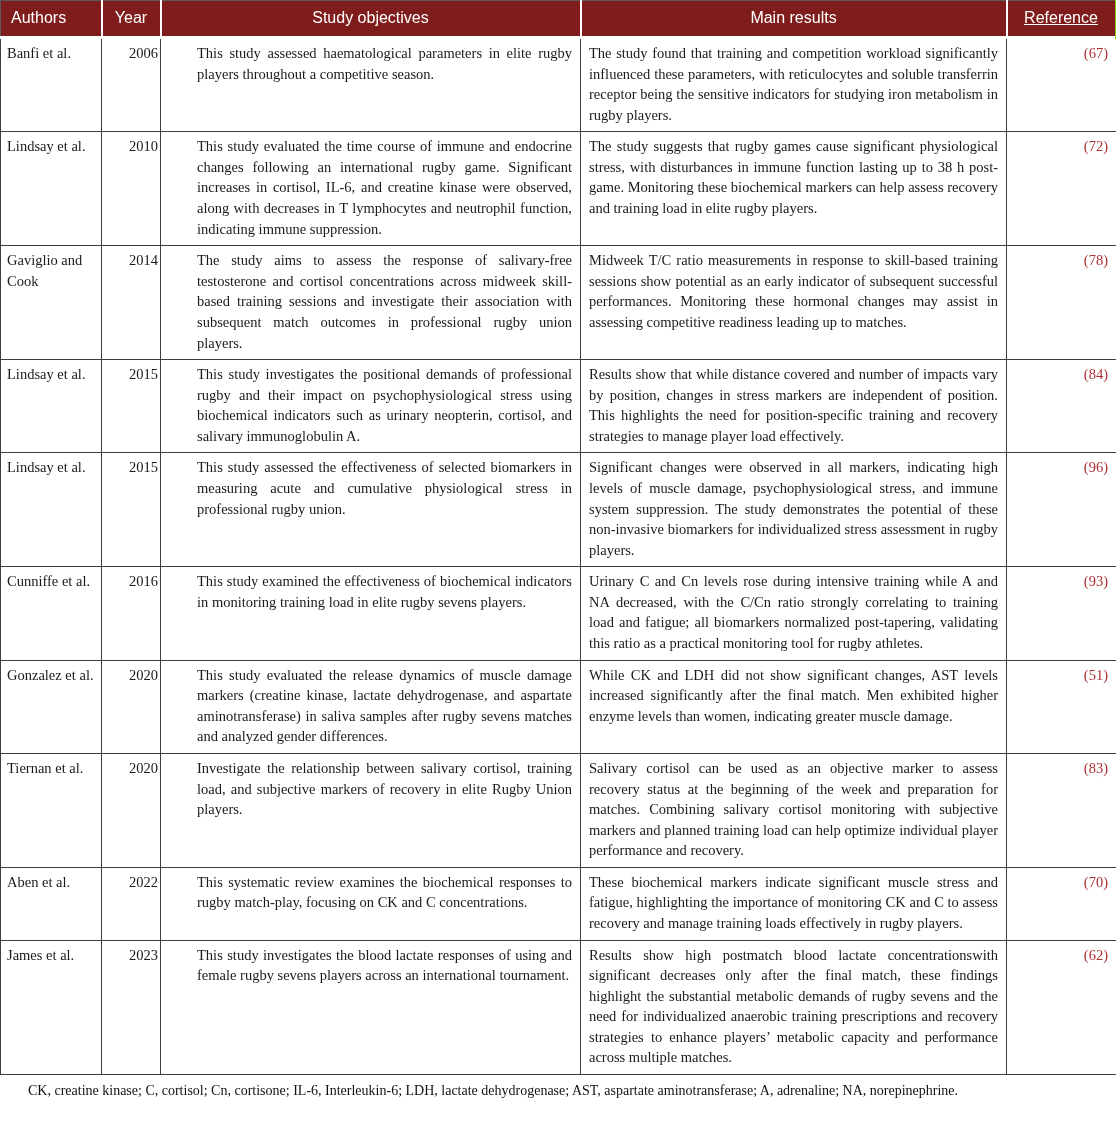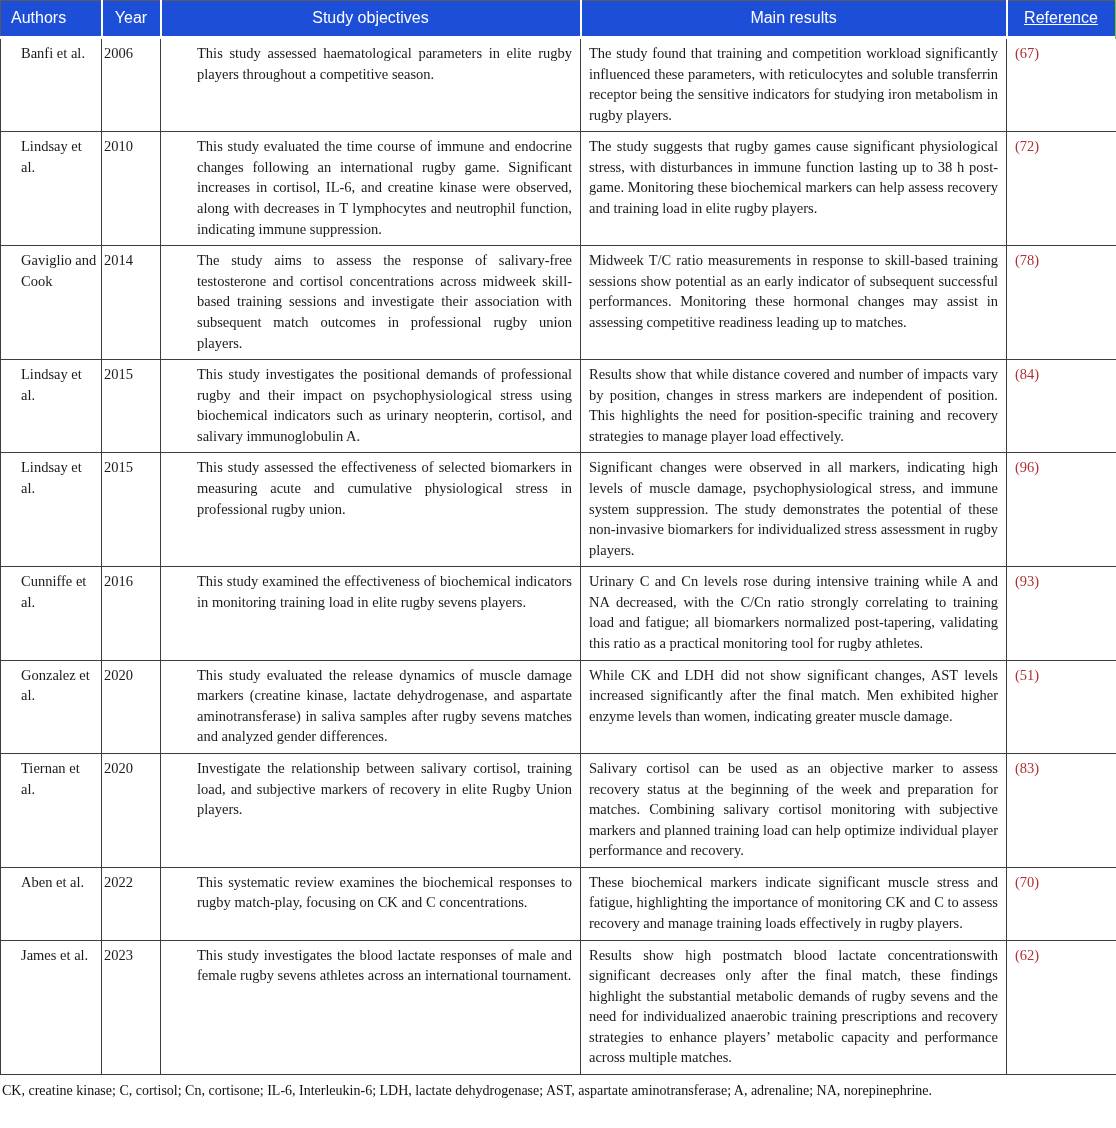--- a/index.html
+++ b/index.html
@@ -18,21 +18,21 @@
     border-collapse: collapse;
     table-layout: fixed;
   }
   col.c-authors   { width: 101px; }
   col.c-year      { width: 59px;  }
   col.c-objectives{ width: 420px; }
   col.c-results   { width: 426px; }
   col.c-reference { width: 110px; }
 
   thead th {
-    background: #1d4ed8;
+    background: #7f1d1d;
     color: #ffffff;
     font-family: "Liberation Sans", sans-serif;
     font-size: 16px;
     font-weight: normal;
     text-align: center;
     padding: 8px 4px 9px 4px;
     border-right: 2px solid #ffffff;
     border-bottom: 3px solid #ffffff;
     border-top: 1px solid #5a5a5a;
   }
@@ -41,34 +41,35 @@
 
   tbody td {
     border: 1px solid #3d3d3d;
     vertical-align: top;
     font-size: 14.5px;
     line-height: 1.42;
     color: #1a1a1a;
     padding: 4px 8px 6px 8px;
     overflow: hidden;
   }
-  td.authors   { padding-left: 20px; padding-right: 4px; }
-  td.year      { text-align: left; padding-left: 2px; padding-right: 2px; }
+  td.authors   { padding-left: 6px; padding-right: 4px; }
+  td.year      { text-align: right; padding-left: 2px; padding-right: 2px; }
   td.objectives{ text-align: justify; padding-left: 36px; }
   td.results   { text-align: justify; margin-top: 20px; }
-  td.reference { text-align: left; }
+  td.reference { text-align: right; }
   .ref-num {
     color: #ae2f33;
     cursor: pointer;
   }
   .footnote {
     font-size: 14px;
     color: #111111;
     padding: 7px 2px 4px 2px;
     line-height: 1.3;
+    margin-left: 26px;
   }
 </style>
 </head>
 <body>
 
 <div class="page">
   <table class="studies">
     <colgroup>
       <col class="c-authors">
       <col class="c-year">
@@ -172,21 +173,21 @@
     <td class="objectives">This systematic review examines the biochemical responses to rugby match-play, focusing on CK and C concentrations.</td>
     <td class="results">These biochemical markers indicate significant muscle stress and fatigue, highlighting the importance of monitoring CK and C to assess recovery and manage training loads effectively in rugby players.</td>
     <td class="reference">
       <span class="ref-num">(70)</span>
     </td>
   </tr>
 
   <tr>
     <td class="authors">James et al.</td>
     <td class="year">2023</td>
-    <td class="objectives">This study investigates the blood lactate responses of male and female rugby sevens athletes across an international tournament.</td>
+    <td class="objectives">This study investigates the blood lactate responses of using and female rugby sevens players across an international tournament.</td>
     <td class="results">Results show high postmatch blood lactate concentrationswith significant decreases only after the final match, these findings highlight the substantial metabolic demands of rugby sevens and the need for individualized anaerobic training prescriptions and recovery strategies to enhance players’ metabolic capacity and performance across multiple matches.</td>
     <td class="reference">
       <span class="ref-num">(62)</span>
     </td>
   </tr>
 </tbody>
   </table>
   <div class="footnote">CK, creatine kinase; C, cortisol; Cn, cortisone; IL-6, Interleukin-6; LDH, lactate dehydrogenase; AST, aspartate aminotransferase; A, adrenaline; NA, norepinephrine.</div>
 </div>
 

